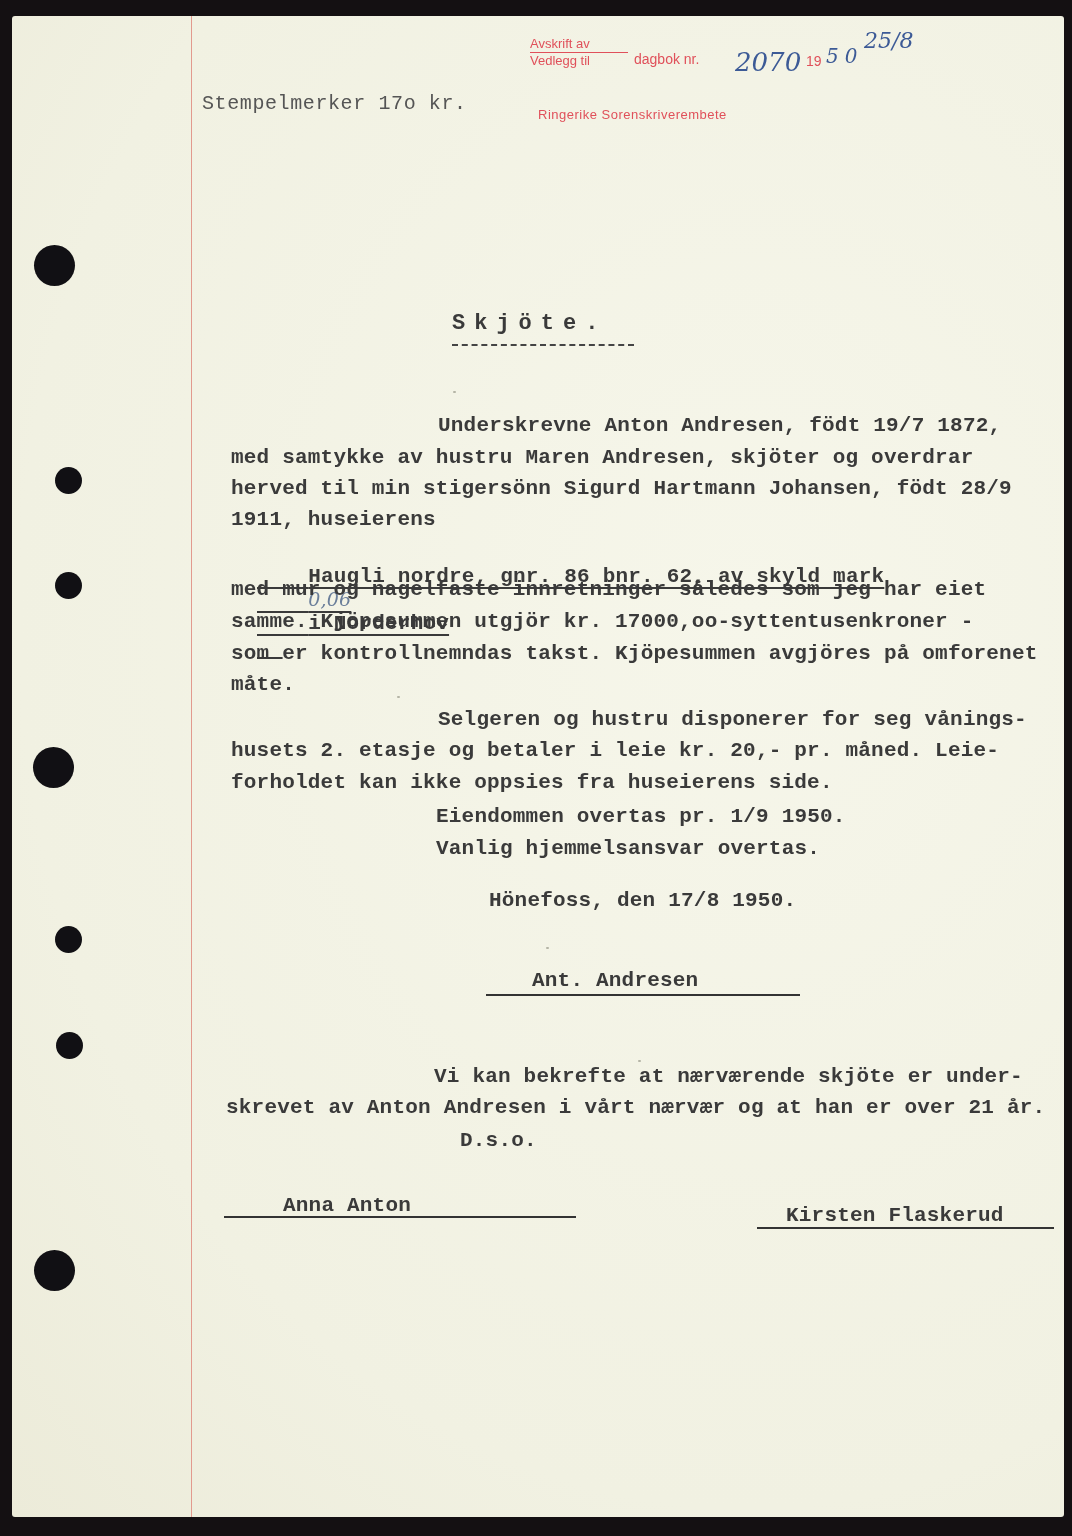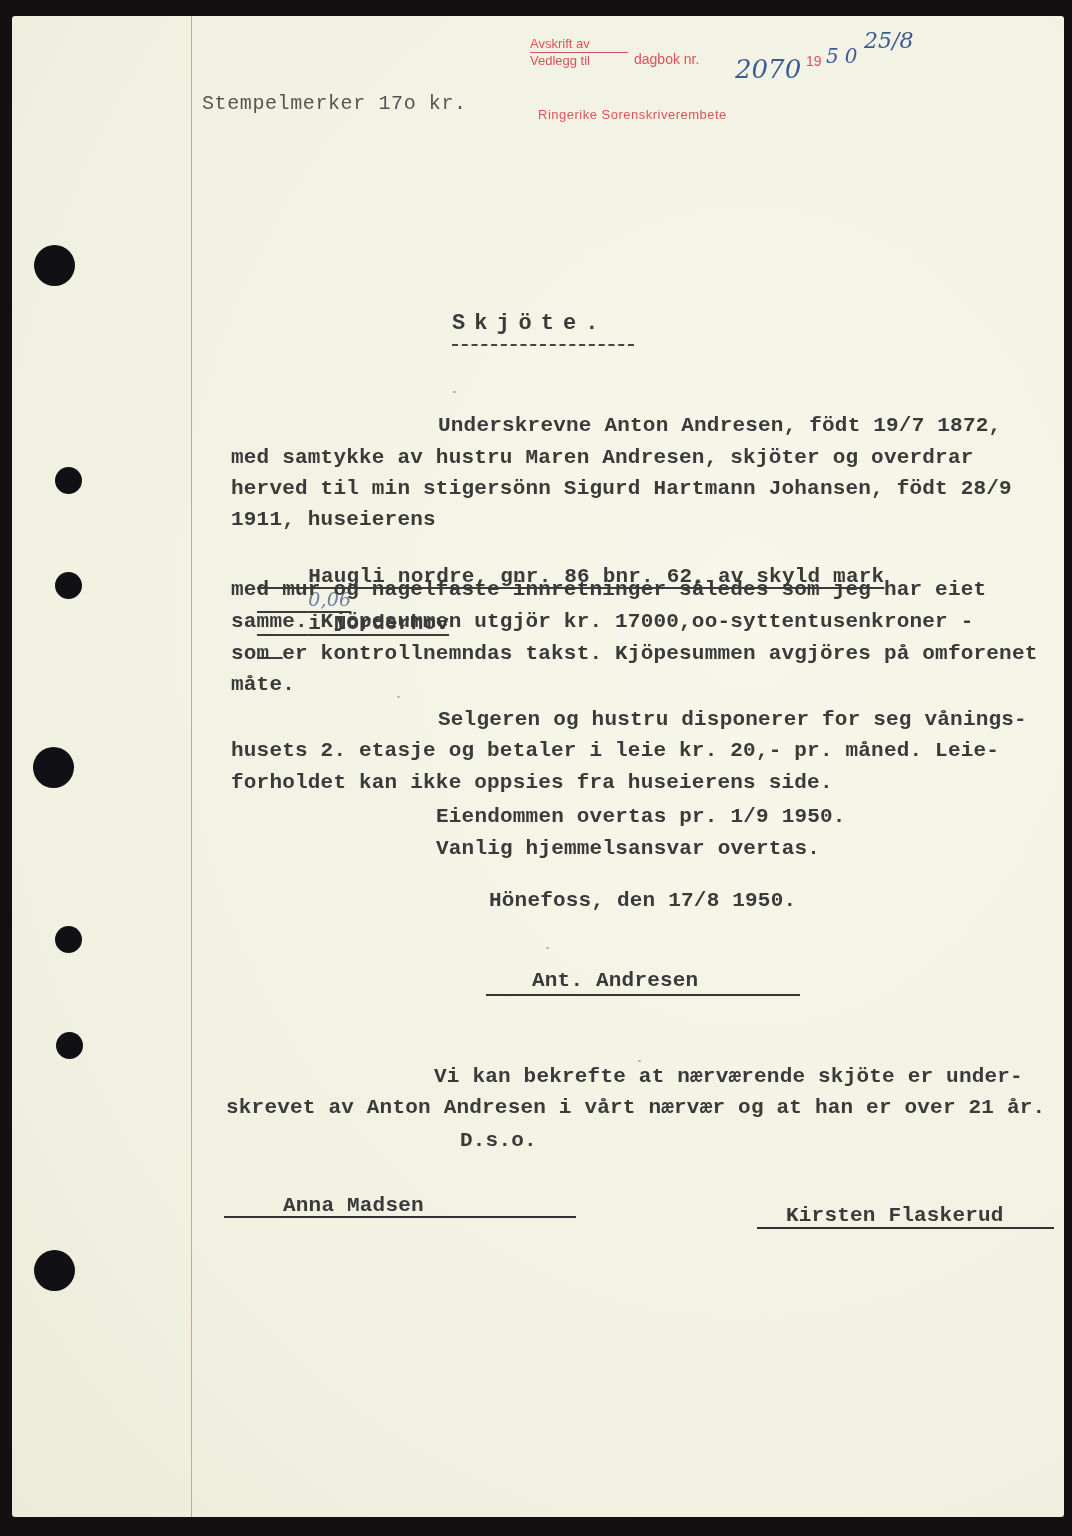--- a/index.html
+++ b/index.html
@@ -118,21 +118,21 @@
   <div class="hole small" style="left:44px; top:1016px;"></div>
   <div class="hole large" style="left:22px; top:1234px;"></div>
 
   <div class="tw light" style="left:162px; top:76px; font-size:20px;margin-left:28px;">Stempelmerker 17o kr.</div>
 
   <div>
     <div class="stamp stamp-small" style="left:518px; top:20px;">Avskrift av</div>
     <div style="position:absolute; left:518px; top:36px; width:98px; height:1px; background:#e0505a;"></div>
     <div class="stamp stamp-small" style="left:518px; top:37px;">Vedlegg til</div>
     <div class="stamp stamp-mid" style="left:622px; top:35px;">dagbok nr.</div>
-    <div class="hand-blue" style="left:723px; top:38px; font-size:26px;">2070</div>
+    <div class="hand-blue" style="left:723px; top:31px; font-size:26px;">2070</div>
     <div class="stamp stamp-mid" style="left:794px; top:37px;">19</div>
     <div class="hand-blue" style="left:814px; top:28px; font-size:20px; letter-spacing:6px;">50</div>
     <div class="hand-blue" style="left:852px; top:12px; font-size:22px;">25/8</div>
     <div class="stamp stamp-small" style="left:526px; top:91px; letter-spacing:0.5px;">Ringerike Sorenskriverembete</div>
   </div>
 
   <div class="tw title" style="left:440px; top:295px;">Skjöte.</div>
   <div class="dash-line" style="left:440px; top:328px; width:182px;"></div>
 
   <div class="tw" style="left:426px; top:398px;">Underskrevne Anton Andresen, födt 19/7 1872,</div>
@@ -160,21 +160,21 @@
 
   <div class="tw" style="left:477px; top:873px;">Hönefoss, den 17/8 1950.</div>
 
   <div class="tw" style="left:520px; top:953px;">Ant. Andresen</div>
   <div class="rule" style="left:474px; top:978px; width:314px;"></div>
 
   <div class="tw" style="left:422px; top:1049px;">Vi kan bekrefte at nærværende skjöte er under-</div>
   <div class="tw" style="left:214px; top:1080px;">skrevet av Anton Andresen i vårt nærvær og at han er over 21 år.</div>
   <div class="tw" style="left:448px; top:1113px;">D.s.o.</div>
 
-  <div class="tw" style="left:271px; top:1178px;">Anna Madsen</div>
+  <div class="tw" style="left:271px; top:1178px;">Anna Anton</div>
   <div class="rule" style="left:212px; top:1200px; width:352px;"></div>
   <div class="tw" style="left:774px; top:1188px;">Kirsten Flaskerud</div>
   <div class="rule" style="left:745px; top:1211px; width:297px;"></div>
 
   <div class="speck" style="left:441px; top:375px;"></div>
   <div class="speck" style="left:534px; top:931px;"></div>
   <div class="speck" style="left:626px; top:1044px;"></div>
   <div class="speck" style="left:385px; top:680px;"></div>
 </div>
 

